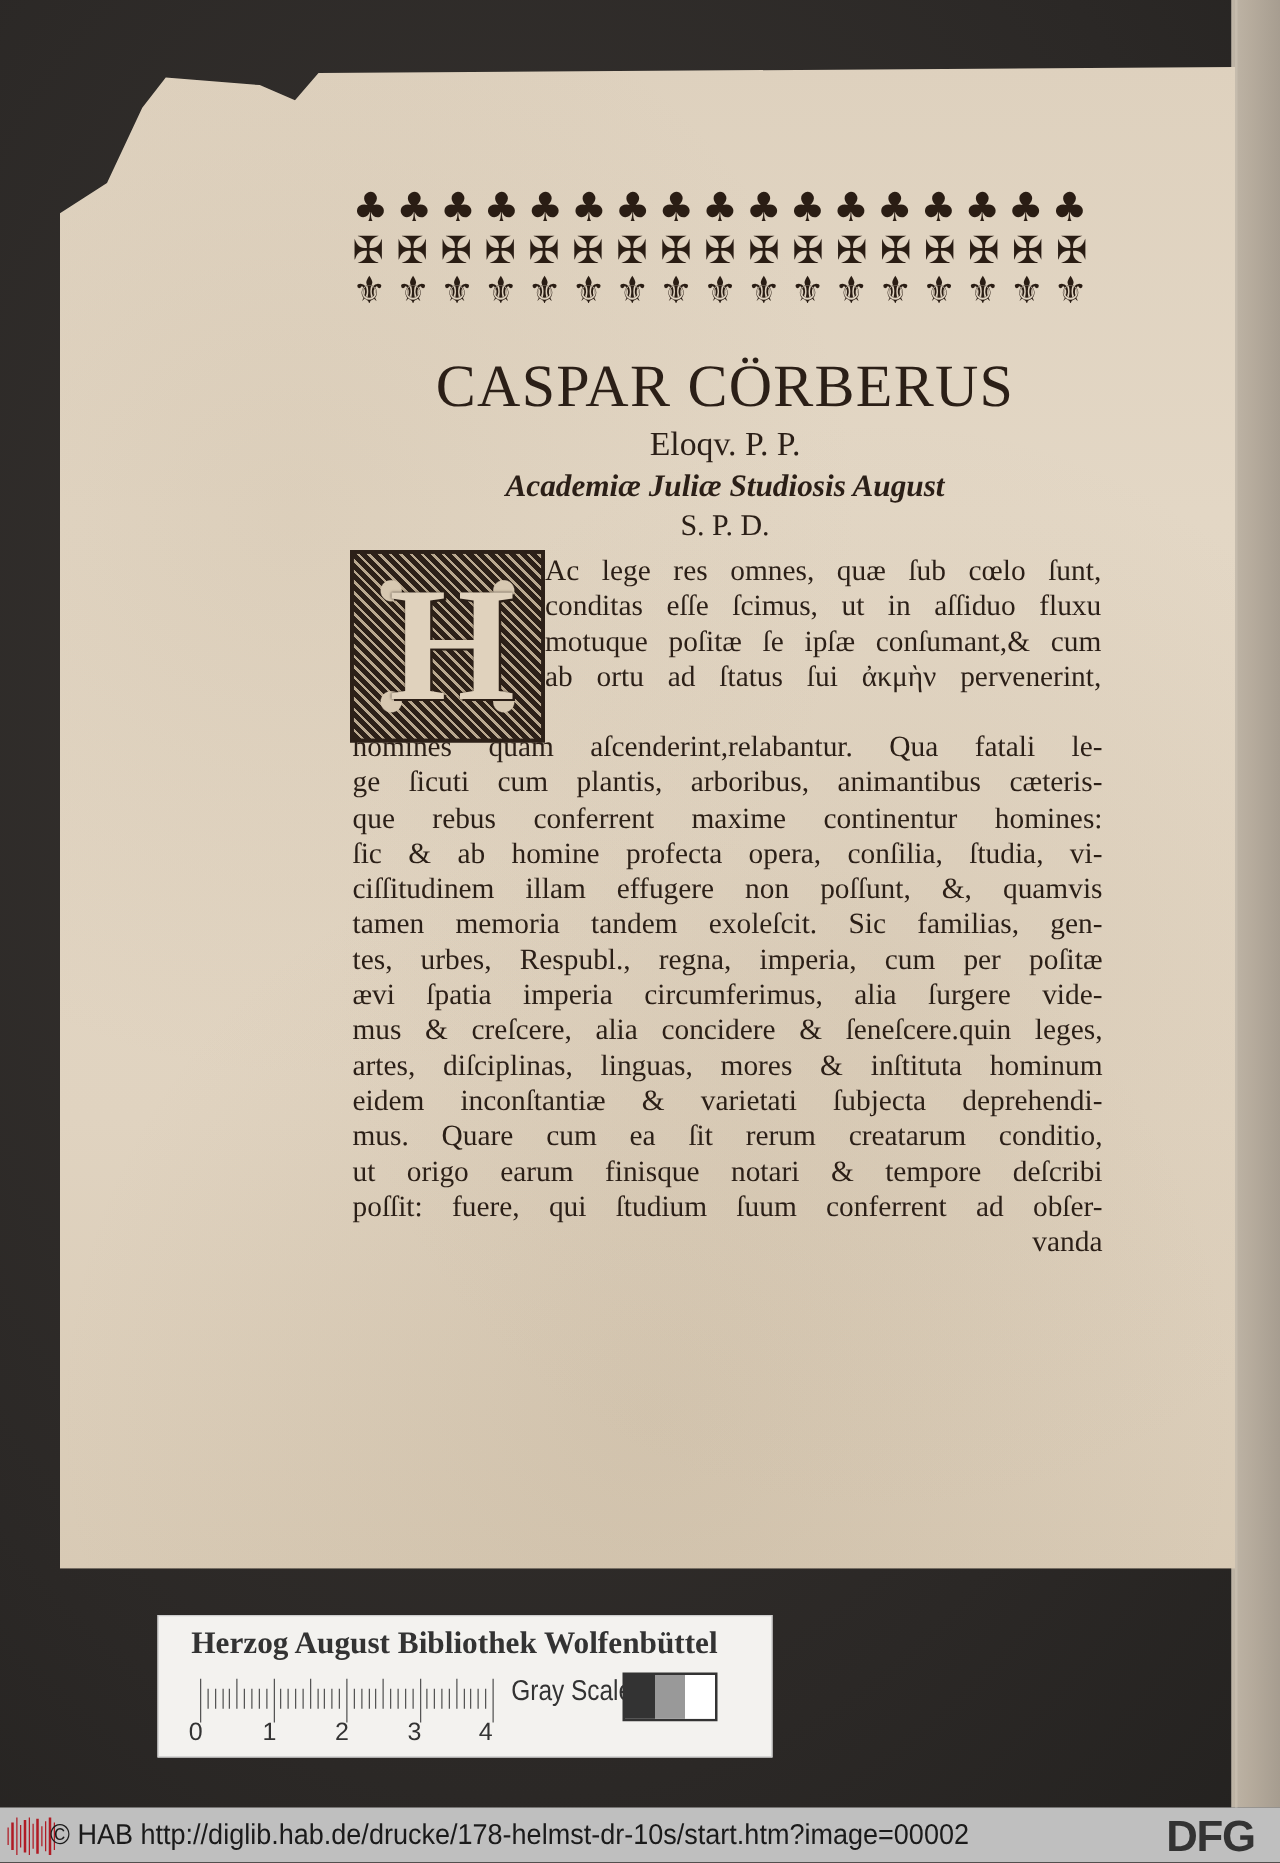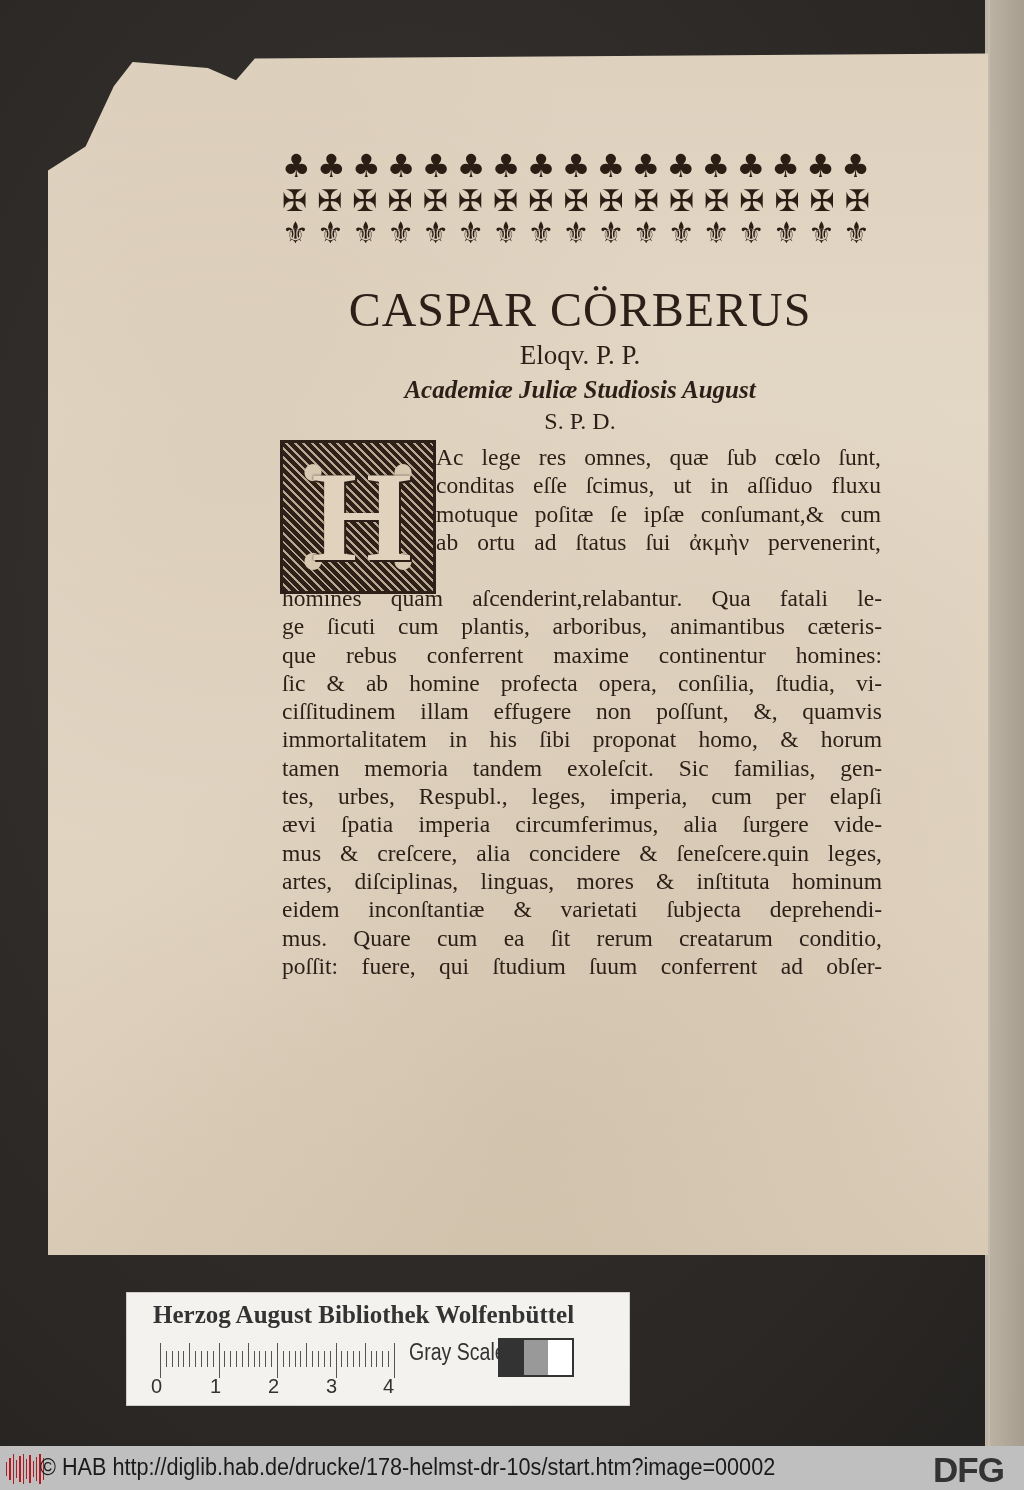--- a/index.html
+++ b/index.html
@@ -68,21 +68,21 @@
   }
 
   .body-text { position:absolute; color:#2b1f17; font-size:23.5px; line-height:28.3px; font-family:"Liberation Serif", serif; }
   .first-lines { left:436px; top:443px; width:445px; }
   .rest-lines { left:282px; top:584px; width:600px; }
   .line { display:block; white-space:nowrap; text-align:justify; text-align-last:justify; }
   .line.last { text-align:right; text-align-last:right; }
 
   .label-card {
     position:absolute; left:126px; top:1292px; width:490px; height:112px;
-    background:#f3f2ef; border:1px solid #ccc;padding-left:12px;
+    background:#f3f2ef; border:1px solid #ccc;
   }
   .label-title {
     position:absolute; left:26px; top:8px; font-size:25px; font-weight:bold; color:#333;
     font-family:"Liberation Serif", serif; white-space:nowrap;
   }
   .ruler { position:absolute; left:33px; top:50px; width:236px; height:35px; }
   .tick { position:absolute; bottom:0; width:1px; background:#555; }
   .ruler-nums { position:absolute; left:24px; top:82px; width:260px; height:22px; font-family:"Liberation Sans", sans-serif; font-size:20px; color:#333; }
   .ruler-nums span { position:absolute; }
   .gray-label { position:absolute; left:282px; top:46px; font-family:"Liberation Sans", sans-serif; font-size:23px; color:#333; transform:scaleX(0.85); transform-origin:left; }
@@ -185,29 +185,30 @@
   <span class="line">motuque poſitæ ſe ipſæ conſumant,&amp; cum</span>
   <span class="line">ab ortu ad ſtatus ſui ἀκμὴν pervenerint,</span>
 </div>
 
 <div class="body-text rest-lines">
   <span class="line">homines quam aſcenderint,relabantur. Qua fatali le-</span>
   <span class="line">ge ſicuti cum plantis, arboribus, animantibus cæteris-</span>
   <span class="line">que rebus conferrent maxime continentur homines:</span>
   <span class="line">ſic &amp; ab homine profecta opera, conſilia, ſtudia, vi-</span>
   <span class="line">ciſſitudinem illam effugere non poſſunt, &amp;, quamvis</span>
-  <span class="line">immortalitatem in his ſibi proponat homo, &amp; horum</span>
   <span class="line">tamen memoria tandem exoleſcit.   Sic familias, gen-</span>
-  <span class="line">tes, urbes, Respubl., leges, imperia, cum per elapſi</span>
+  <span class="line">tes, urbes, Respubl., regna, imperia, cum per poſitæ</span>
   <span class="line">ævi ſpatia imperia circumferimus, alia ſurgere vide-</span>
   <span class="line">mus &amp; creſcere, alia concidere &amp; ſeneſcere.quin leges,</span>
   <span class="line">artes, diſciplinas, linguas, mores &amp; inſtituta hominum</span>
   <span class="line">eidem inconſtantiæ &amp; varietati ſubjecta deprehendi-</span>
   <span class="line">mus.  Quare cum ea ſit rerum creatarum conditio,</span>
+  <span class="line">ut origo earum finisque notari &amp; tempore deſcribi</span>
   <span class="line">poſſit: fuere, qui ſtudium ſuum conferrent ad obſer-</span>
+  <span class="line last">vanda</span>
 </div>
 
 <div class="label-card">
   <div class="label-title">Herzog August Bibliothek Wolfenbüttel</div>
   <div class="ruler" id="ruler">
       <div class="tick" style="left: 0px; height: 35px; bottom: 0px;"></div>
       <div class="tick" style="left: 5.85px; height: 16px; bottom: 11px;"></div>
       <div class="tick" style="left: 11.7px; height: 16px; bottom: 11px;"></div>
       <div class="tick" style="left: 17.55px; height: 16px; bottom: 11px;"></div>
       <div class="tick" style="left: 23.4px; height: 16px; bottom: 11px;"></div>

